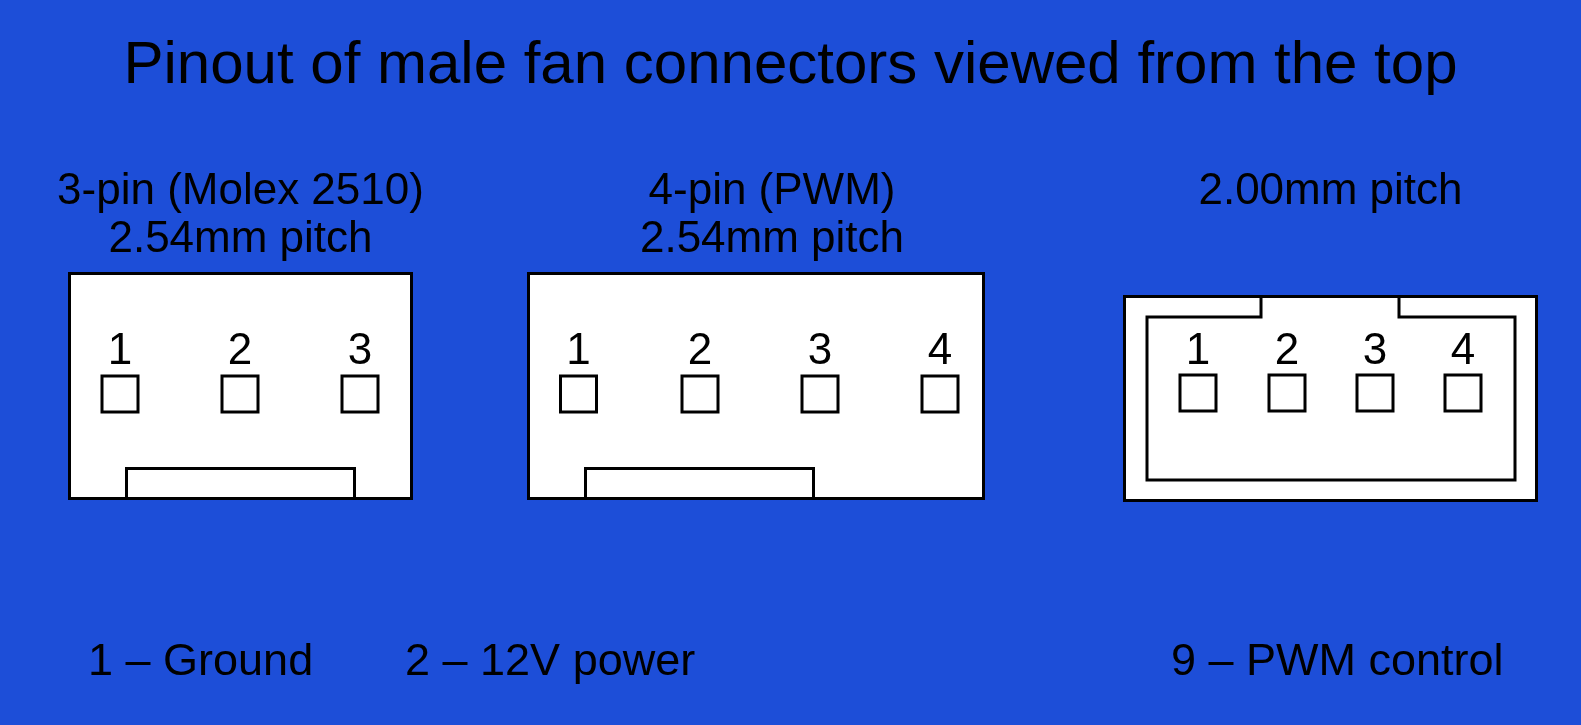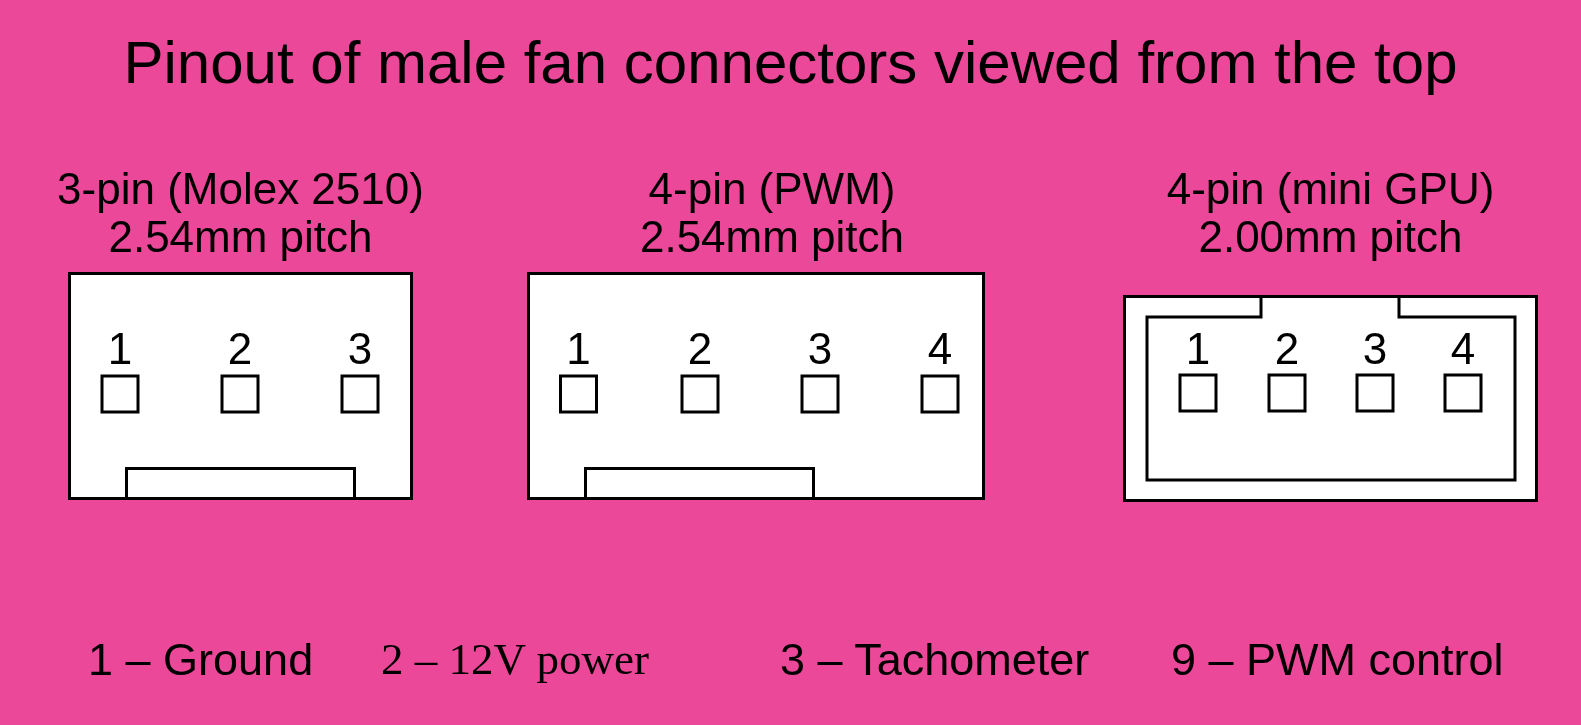--- a/index.html
+++ b/index.html
@@ -4,21 +4,21 @@
 <style>
   html, body {
     margin: 0;
     padding: 0;
     background: #ffffff;
   }
   .page {
     position: relative;
     width: 1581px;
     height: 725px;
-    background: #ec4899;
+    background: #1d4ed8;
     color: #000000;
     font-family: "Liberation Sans", sans-serif;
     overflow: hidden;
   }
   .title {
     position: absolute;
     top: 33px;
     left: 0;
     width: 100%;
     text-align: center;
@@ -55,21 +55,21 @@
     stroke: none;
   }
   .legend-item {
     position: absolute;
     top: 637px;
     font-size: 45px;
     line-height: 45px;
     white-space: nowrap;
   }
   .legend-item-1 { left: 88px; }
-  .legend-item-2 { left: 381px; font-family: Liberation Serif, serif; }
+  .legend-item-2 { left: 405px; }
   .legend-item-3 { left: 780px; }
   .legend-item-4 { left: 1171px; }
 </style>
 </head>
 <body>
 
 <div class="page">
 
   <div class="title">Pinout of male fan connectors viewed from the top</div>
 
@@ -99,34 +99,32 @@
     <text x="173" y="92">2</text>
     <text x="293" y="92">3</text>
     <text x="413" y="92">4</text>
     <rect x="33.5" y="104" width="36" height="36"></rect>
     <rect x="155" y="104" width="36" height="36"></rect>
     <rect x="275" y="104" width="36" height="36"></rect>
     <rect x="395" y="104" width="36" height="36"></rect>
   </svg>
 
   <div class="conn-label conn-label-3">
-    <div>4-pin (mini GPU)</div>
     <div>2.00mm pitch</div>
   </div>
   <svg class="conn-svg conn-svg-3" width="415" height="207" viewBox="0 0 415 207">
     <rect x="1.5" y="1.5" width="412" height="204"></rect>
     <path class="inner-cavity" d="M 24 22 H 138 V 1.5 H 276 V 22 H 392 V 185 H 24 Z"></path>
     <text x="75" y="69">1</text>
     <text x="164" y="69">2</text>
     <text x="252" y="69">3</text>
     <text x="340" y="69">4</text>
     <rect x="57" y="80" width="36" height="36"></rect>
     <rect x="146" y="80" width="36" height="36"></rect>
     <rect x="234" y="80" width="36" height="36"></rect>
     <rect x="322" y="80" width="36" height="36"></rect>
   </svg>
 
   <div class="legend-item legend-item-1">1 – Ground</div>
   <div class="legend-item legend-item-2">2 – 12V power</div>
-  <div class="legend-item legend-item-3">3 – Tachometer</div>
   <div class="legend-item legend-item-4">9 – PWM control</div>
 
 </div>
 
 </body></html>

